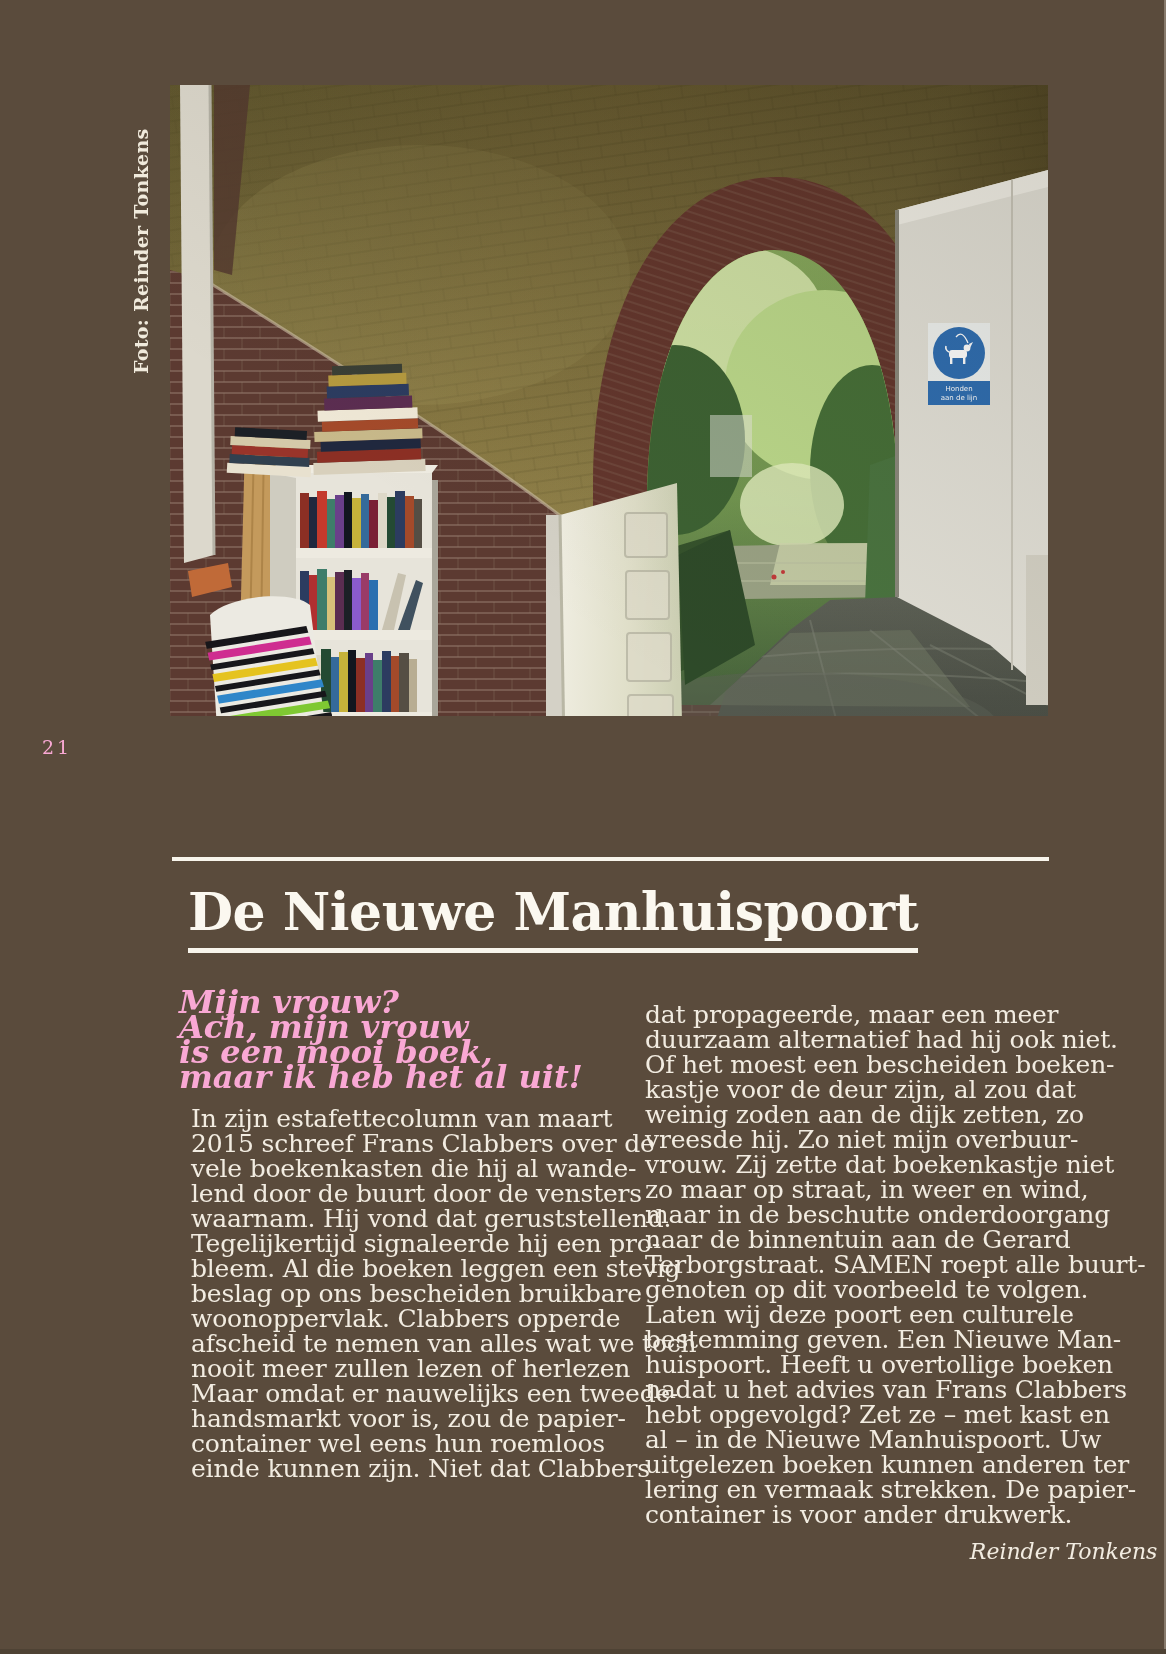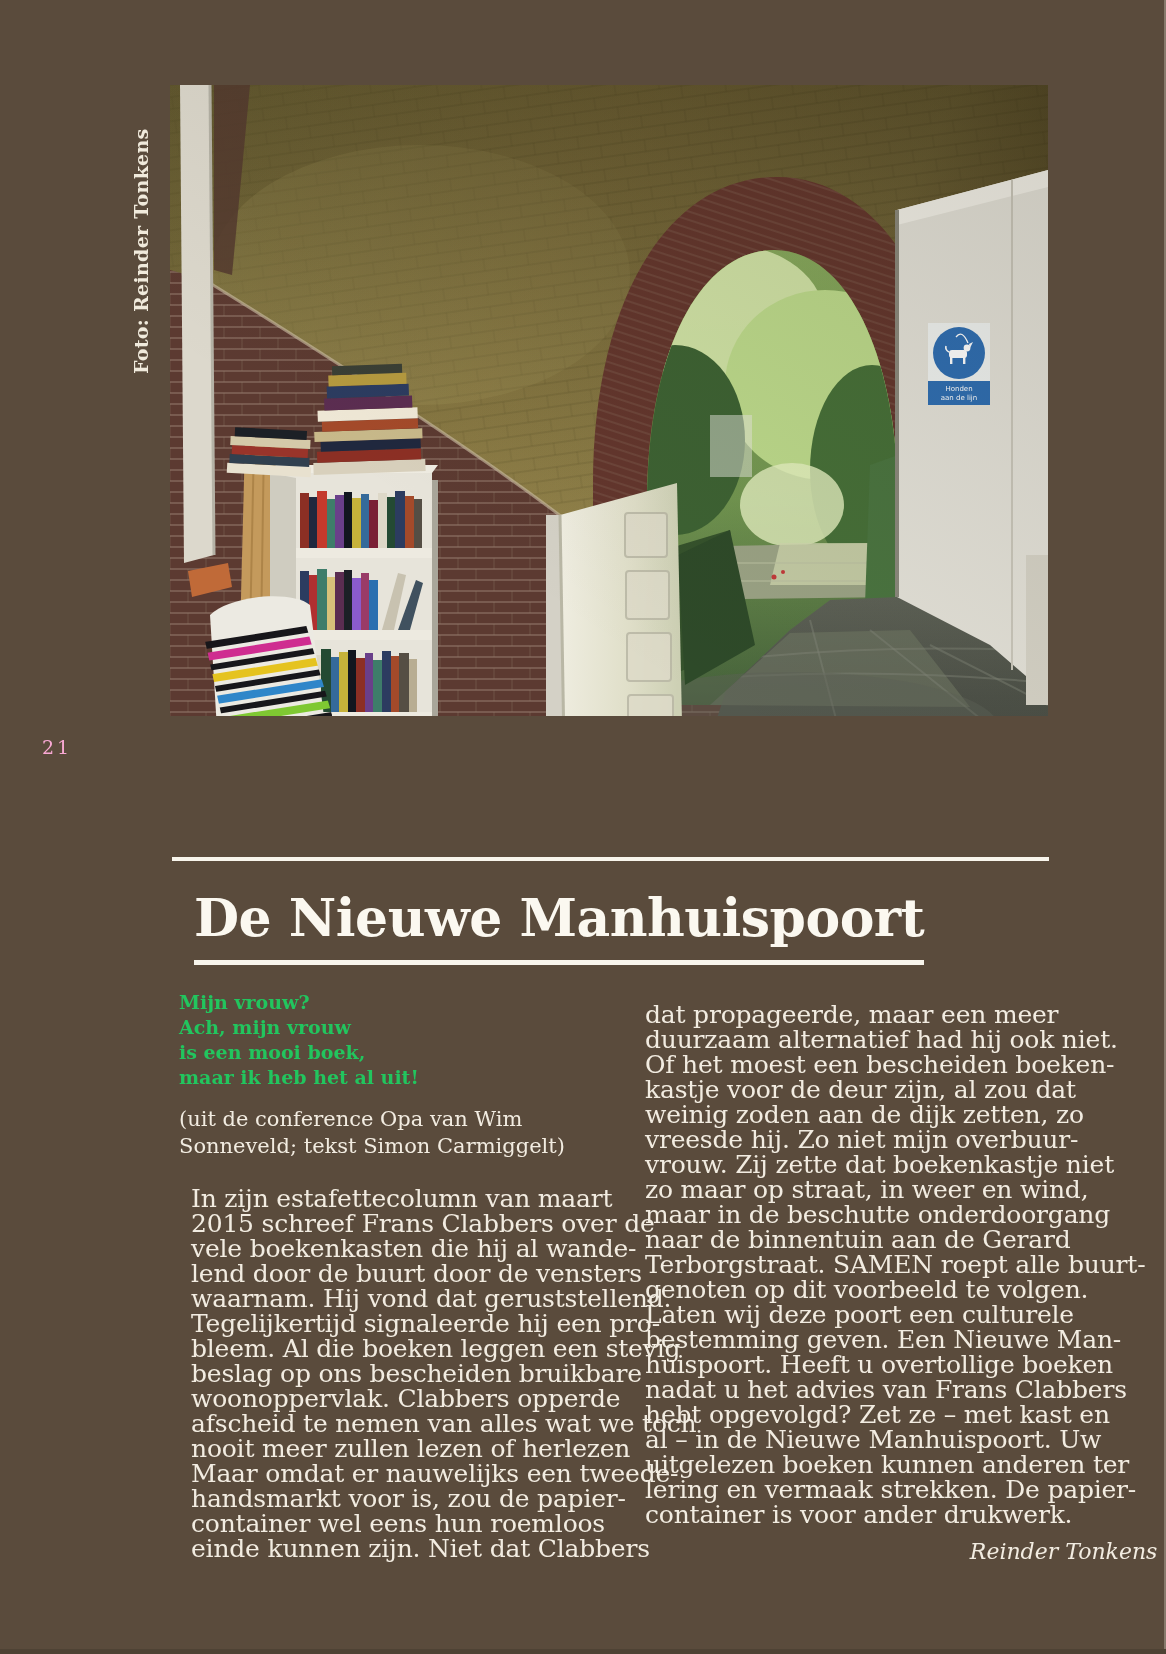--- a/index.html
+++ b/index.html
@@ -24,35 +24,35 @@
     transform:rotate(-90deg);
     font-size:19px;font-weight:600;color:#F0EADC;
     letter-spacing:.3px;
   }
   .photo{
     position:absolute;left:170px;top:85px;width:878px;height:631px;
     margin:0;padding:0;overflow:hidden;background:#6e6338;
   }
   .rule{position:absolute;left:172px;top:857px;width:877px;height:4px;background:#F8F5EC;}
   .title{
-    position:absolute;left:178px;top:872px;margin:16px;
+    position:absolute;left:178px;top:872px;margin:10px;
     font-size:52px;line-height:60px;font-weight:700;color:#FBF8F0;
     letter-spacing:-0.5px;
     display:inline-block;
     border-bottom:5px solid #F8F5EC;
-    padding-bottom:12px;
+    padding-bottom:6px;
     white-space:pre;
   }
   .preline{white-space:pre;}
   .col{position:absolute;top:990px;}
   .col-left{left:179px;}
   .col-right{left:633px;}
   .quote{
-    font-size:19px;line-height:25px;font-weight:600;
-    margin:0 0 16px 0;color:#22c55e;
+    font-size:32px;line-height:25px;font-style:italic;font-weight:600;
+    margin:0 0 16px 0;color:#f9a8d4;
   }
   .attribution{
     font-size:21px;line-height:27px;margin:0 0 26px 0;color:#F2ECE1;
   }
   .body-text{
     font-size:25px;line-height:25px;margin:12px;color:#F2ECE1;letter-spacing:-0.2px;
   }
   .author{
     font-size:22px;line-height:25px;font-style:italic;margin:8px 0 0 0;color:#F2ECE1;text-align:right;
   }
@@ -335,22 +335,20 @@
 
   <div class="rule"></div>
 
   <h1 class="title">De Nieuwe Manhuispoort</h1>
 
   <div class="col col-left">
     <div class="quote preline">Mijn vrouw?
 Ach, mijn vrouw
 is een mooi boek,
 maar ik heb het al uit!</div>
-    <div class="attribution preline">(uit de conference Opa van Wim
-Sonneveld; tekst Simon Carmiggelt)</div>
     <p class="body-text preline">In zijn estafettecolumn van maart
 2015 schreef Frans Clabbers over de
 vele boekenkasten die hij al wande-
 lend door de buurt door de vensters
 waarnam. Hij vond dat geruststellend.
 Tegelijkertijd signaleerde hij een pro-
 bleem. Al die boeken leggen een stevig
 beslag op ons bescheiden bruikbare
 woonoppervlak. Clabbers opperde
 afscheid te nemen van alles wat we toch

